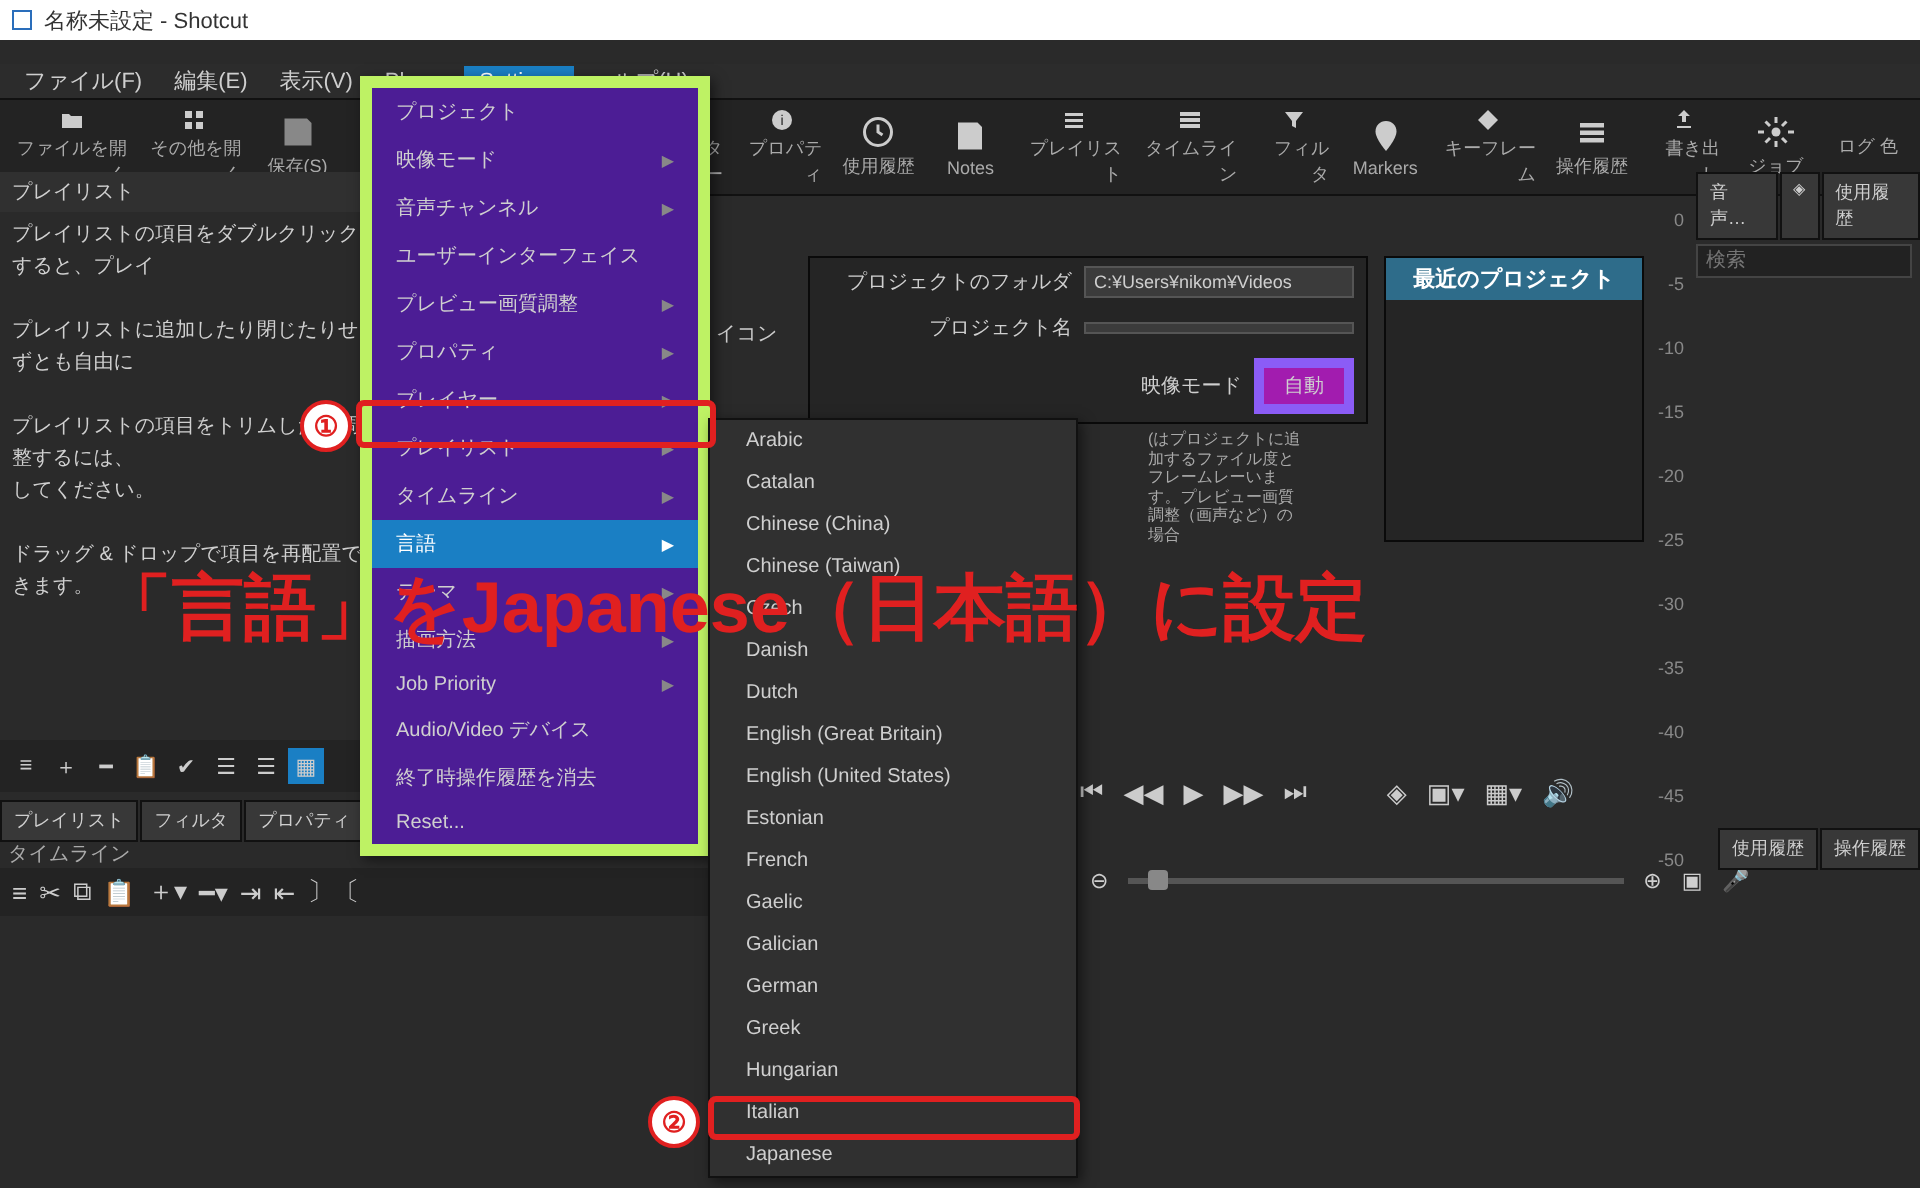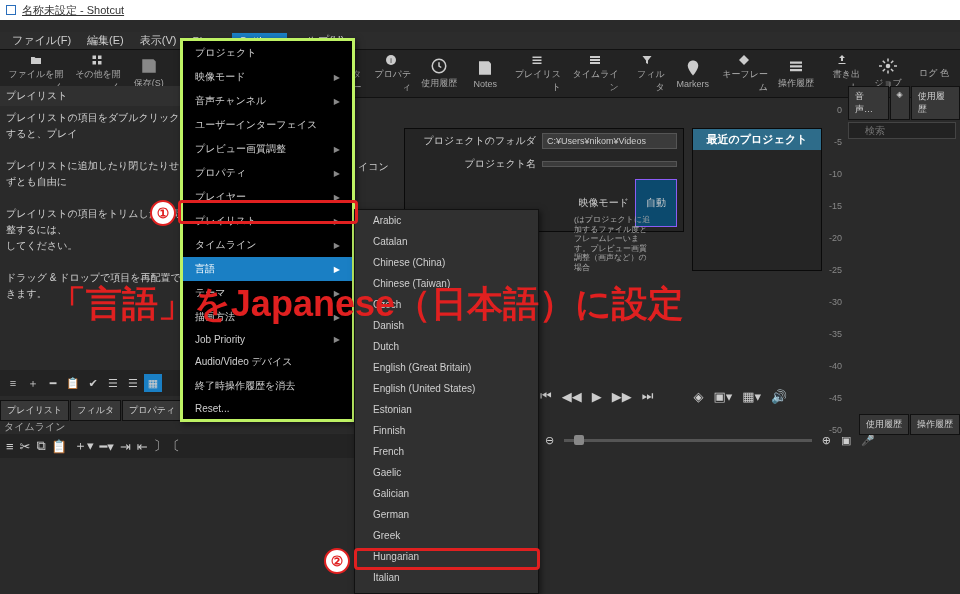--- a/index.html
+++ b/index.html
@@ -1,61 +1,61 @@
 <!DOCTYPE html>
 <html><head>
 <meta charset="utf-8">
 <style>
   * { box-sizing: border-box; margin: 0; padding: 0; font-family: "Segoe UI", Arial, sans-serif; }
   body { width: 960px; height: 594px; background: #2a2a2a; color: #cfcfcf; font-size: 11px; overflow: hidden; position: relative; }
   
-  .titlebar { height: 20px; background: #fff; color: #333; display: flex; align-items: center; padding: 0 6px; gap: 6px; text-decoration: underline; }
+  .titlebar { height: 20px; background: #fff; color: #333; display: flex; align-items: center; padding: 0 6px; gap: 6px; }
   .titlebar .sq { width: 10px; height: 10px; border: 1px solid #2a6ebb; }
   
   .menubar { height: 18px; background: #2c2c2c; display: flex; align-items: center; padding: 0 4px; gap: 0; border-bottom: 1px solid #111; margin-top: 12px; }
   .menubar .menu { padding: 2px 8px; cursor: pointer; }
   .menubar .menu.active { background: #1a7fc4; color: #fff; }
   
   .toolbar { height: 48px; background: #232323; display: flex; align-items: center; padding: 2px 4px; gap: 2px; border-bottom: 1px solid #111; text-align: right; }
   .tbtn { display: flex; flex-direction: column; align-items: center; justify-content: center; min-width: 44px; height: 44px; padding: 2px 4px; color: #aaa; font-size: 9px; gap: 2px; }
   .tbtn .ic { width: 18px; height: 18px; }
   
   .leftpane { position: absolute; left: 0; top: 86px; width: 190px; }
   .pane-title { background: #303030; padding: 3px 6px; font-size: 10px; }
   .help-text { font-size: 10px; line-height: 1.6; padding: 4px 6px; color: #d0d0d0; }
   
   
-  .dropdown { position: absolute; left: 180px; top: 38px; width: 175px; background: #000000; border: 3px solid #bef264; box-shadow: 2px 2px 6px rgba(0,0,0,.5); z-index: 10; }
+  .dropdown { position: absolute; left: 180px; top: 38px; width: 175px; background: #4c1d95; border: 6px solid #bef264; box-shadow: 2px 2px 6px rgba(0,0,0,.5); z-index: 10; }
   .mi { padding: 5px 12px; font-size: 10px; display: flex; justify-content: space-between; align-items: center; cursor: pointer; }
   .mi.sel { background: #1a7fc4; color: #fff; }
   .mi .arr { font-size: 8px; color: #888; }
   .mi.sel .arr { color: #fff; }
   
   
   .submenu { position: absolute; left: 354px; top: 209px; width: 185px; max-height: 385px; background: #303030; border: 1px solid #111; box-shadow: 2px 2px 6px rgba(0,0,0,.5); z-index: 11; overflow: hidden; }
   .submenu .mi { padding: 5px 18px; }
   
   
   .projpan { position: absolute; top: 128px; background: #252525; border: 1px solid #0a0a0a; }
   .projpan .hdr { background: #2e6c8a; color: #fff; text-align: center; padding: 3px; font-size: 11px; font-weight: 600; }
   .newproj { left: 404px; width: 280px; }
   .recent { left: 692px; width: 130px; }
   .field-row { display: flex; align-items: center; padding: 4px 6px; gap: 6px; }
   .field-row .lbl { font-size: 10px; flex: 1; text-align: right; }
   .field-row .val { flex: 1; background: #3b3b3b; padding: 2px 4px; font-size: 9px; border: 1px solid #555; }
-  .field-row .btn-val { background: #0c4a6e; border: 1px solid #8b5cf6; padding: 16px 10px; font-size: 10px; }
+  .field-row .btn-val { background: #a21caf; border: 5px solid #8b5cf6; padding: 2px 10px; font-size: 10px; }
   .hint { position: absolute; left: 574px; top: 215px; width: 80px; font-size: 8px; color: #aaa; line-height: 1.2; z-index: 5; }
   
   
   .dbscale { position: absolute; right: 118px; top: 105px; width: 30px; text-align: right; color: #888; font-size: 9px; display: flex; flex-direction: column; gap: 22px; }
   .rightcl { position: absolute; right: 0; top: 86px; width: 112px; }
   .tabchips { display: flex; gap: 1px; }
   .chip { background: #383838; padding: 3px 6px; font-size: 9px; border: 1px solid #111; }
   .search { width: 108px; margin-top: 2px; }
-  .search input { width: 100%; background: #222; border: 1px solid #444; color: #888; padding: 2px 16px; font-size: 10px; }
+  .search input { width: 100%; background: #222; border: 1px solid #444; color: #888; padding: 2px 4px; font-size: 10px; }
   
   
   .midbar { position: absolute; left: 0; top: 370px; width: 265px; height: 26px; background: #232323; display: flex; align-items: center; gap: 2px; padding: 0 4px; }
   .midbar .sq2 { width: 18px; height: 18px; display: flex; align-items: center; justify-content: center; color: #ccc; }
   .midbar .sq2.blue { background: #1a7fc4; }
   
   .tabs2 { position: absolute; left: 0; top: 400px; display: flex; gap: 1px; }
   .tl-lbl { position: absolute; left: 4px; top: 420px; font-size: 10px; color: #aaa; }
   
   .tlbar { position: absolute; left: 0; top: 434px; width: 365px; height: 24px; background: #232323; display: flex; align-items: center; gap: 6px; padding: 0 6px; }
@@ -300,23 +300,20 @@
       <span>Dutch</span>
     </div>
   <div class="mi">
       <span>English (Great Britain)</span>
     </div>
   <div class="mi">
       <span>English (United States)</span>
     </div>
   <div class="mi">
       <span>Estonian</span>
-    </div>
-  <div class="mi">
-      <span>Finnish</span>
     </div>
   <div class="mi">
       <span>French</span>
     </div>
   <div class="mi">
       <span>Gaelic</span>
     </div>
   <div class="mi">
       <span>Galician</span>
     </div>

